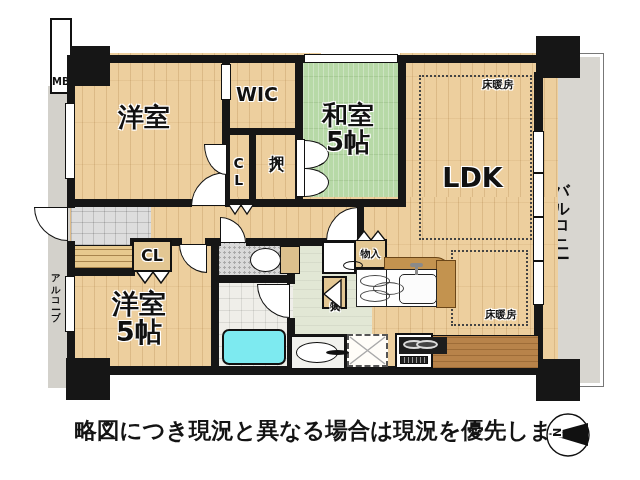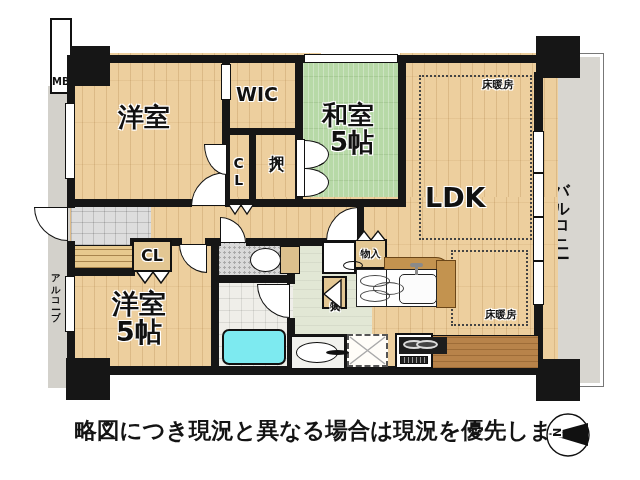--- a/index.html
+++ b/index.html
@@ -160,25 +160,25 @@
 <div class="door" style="left:220px;top:217px;width:26px;height:26px;border-radius:0 100% 0 0;"></div>
 <div class="door" style="left:257px;top:284px;width:33px;height:34px;border-radius:0 0 0 100%;"></div>
 <div class="door" style="left:179px;top:244px;width:28px;height:29px;border-radius:0 0 0 100%;"></div>
 
 <div class="lbl" style="left:118px;top:104px;font-size:26px;text-align:center;">
   <div>洋室</div>
 </div>
 <div class="lbl" style="left:236px;top:85px;font-size:19px;">WIC</div>
 <div class="lbl vtext" style="left:231px;top:155px;font-size:14px;">CL</div>
 <div class="lbl vtext" style="left:268px;top:143px;font-size:15px;">押入</div>
-<div class="lbl" style="left:322px;top:102px;font-size:26px;text-align:right;">
+<div class="lbl" style="left:322px;top:102px;font-size:26px;text-align:center;">
   <div>和室</div>
   <div>5帖</div>
 </div>
-<div class="lbl" style="left:425px;top:184px;width:95px;font-size:27px;text-align:left;">
+<div class="lbl" style="left:425px;top:164px;width:95px;font-size:27px;text-align:center;">
   <div>LDK</div>
 </div>
 <div class="lbl" style="left:112px;top:290px;font-size:27px;text-align:center;">
   <div>洋室</div>
   <div>5帖</div>
 </div>
 
 <div class="abs" style="left:316px;top:415px;transform:translateX(-50%);font-size:22.5px;font-weight:600;color:#141414;white-space:nowrap;">略図につき現況と異なる場合は現況を優先します</div>
 
 <svg class="overlay" width="640" height="480" viewBox="0 0 640 480">

